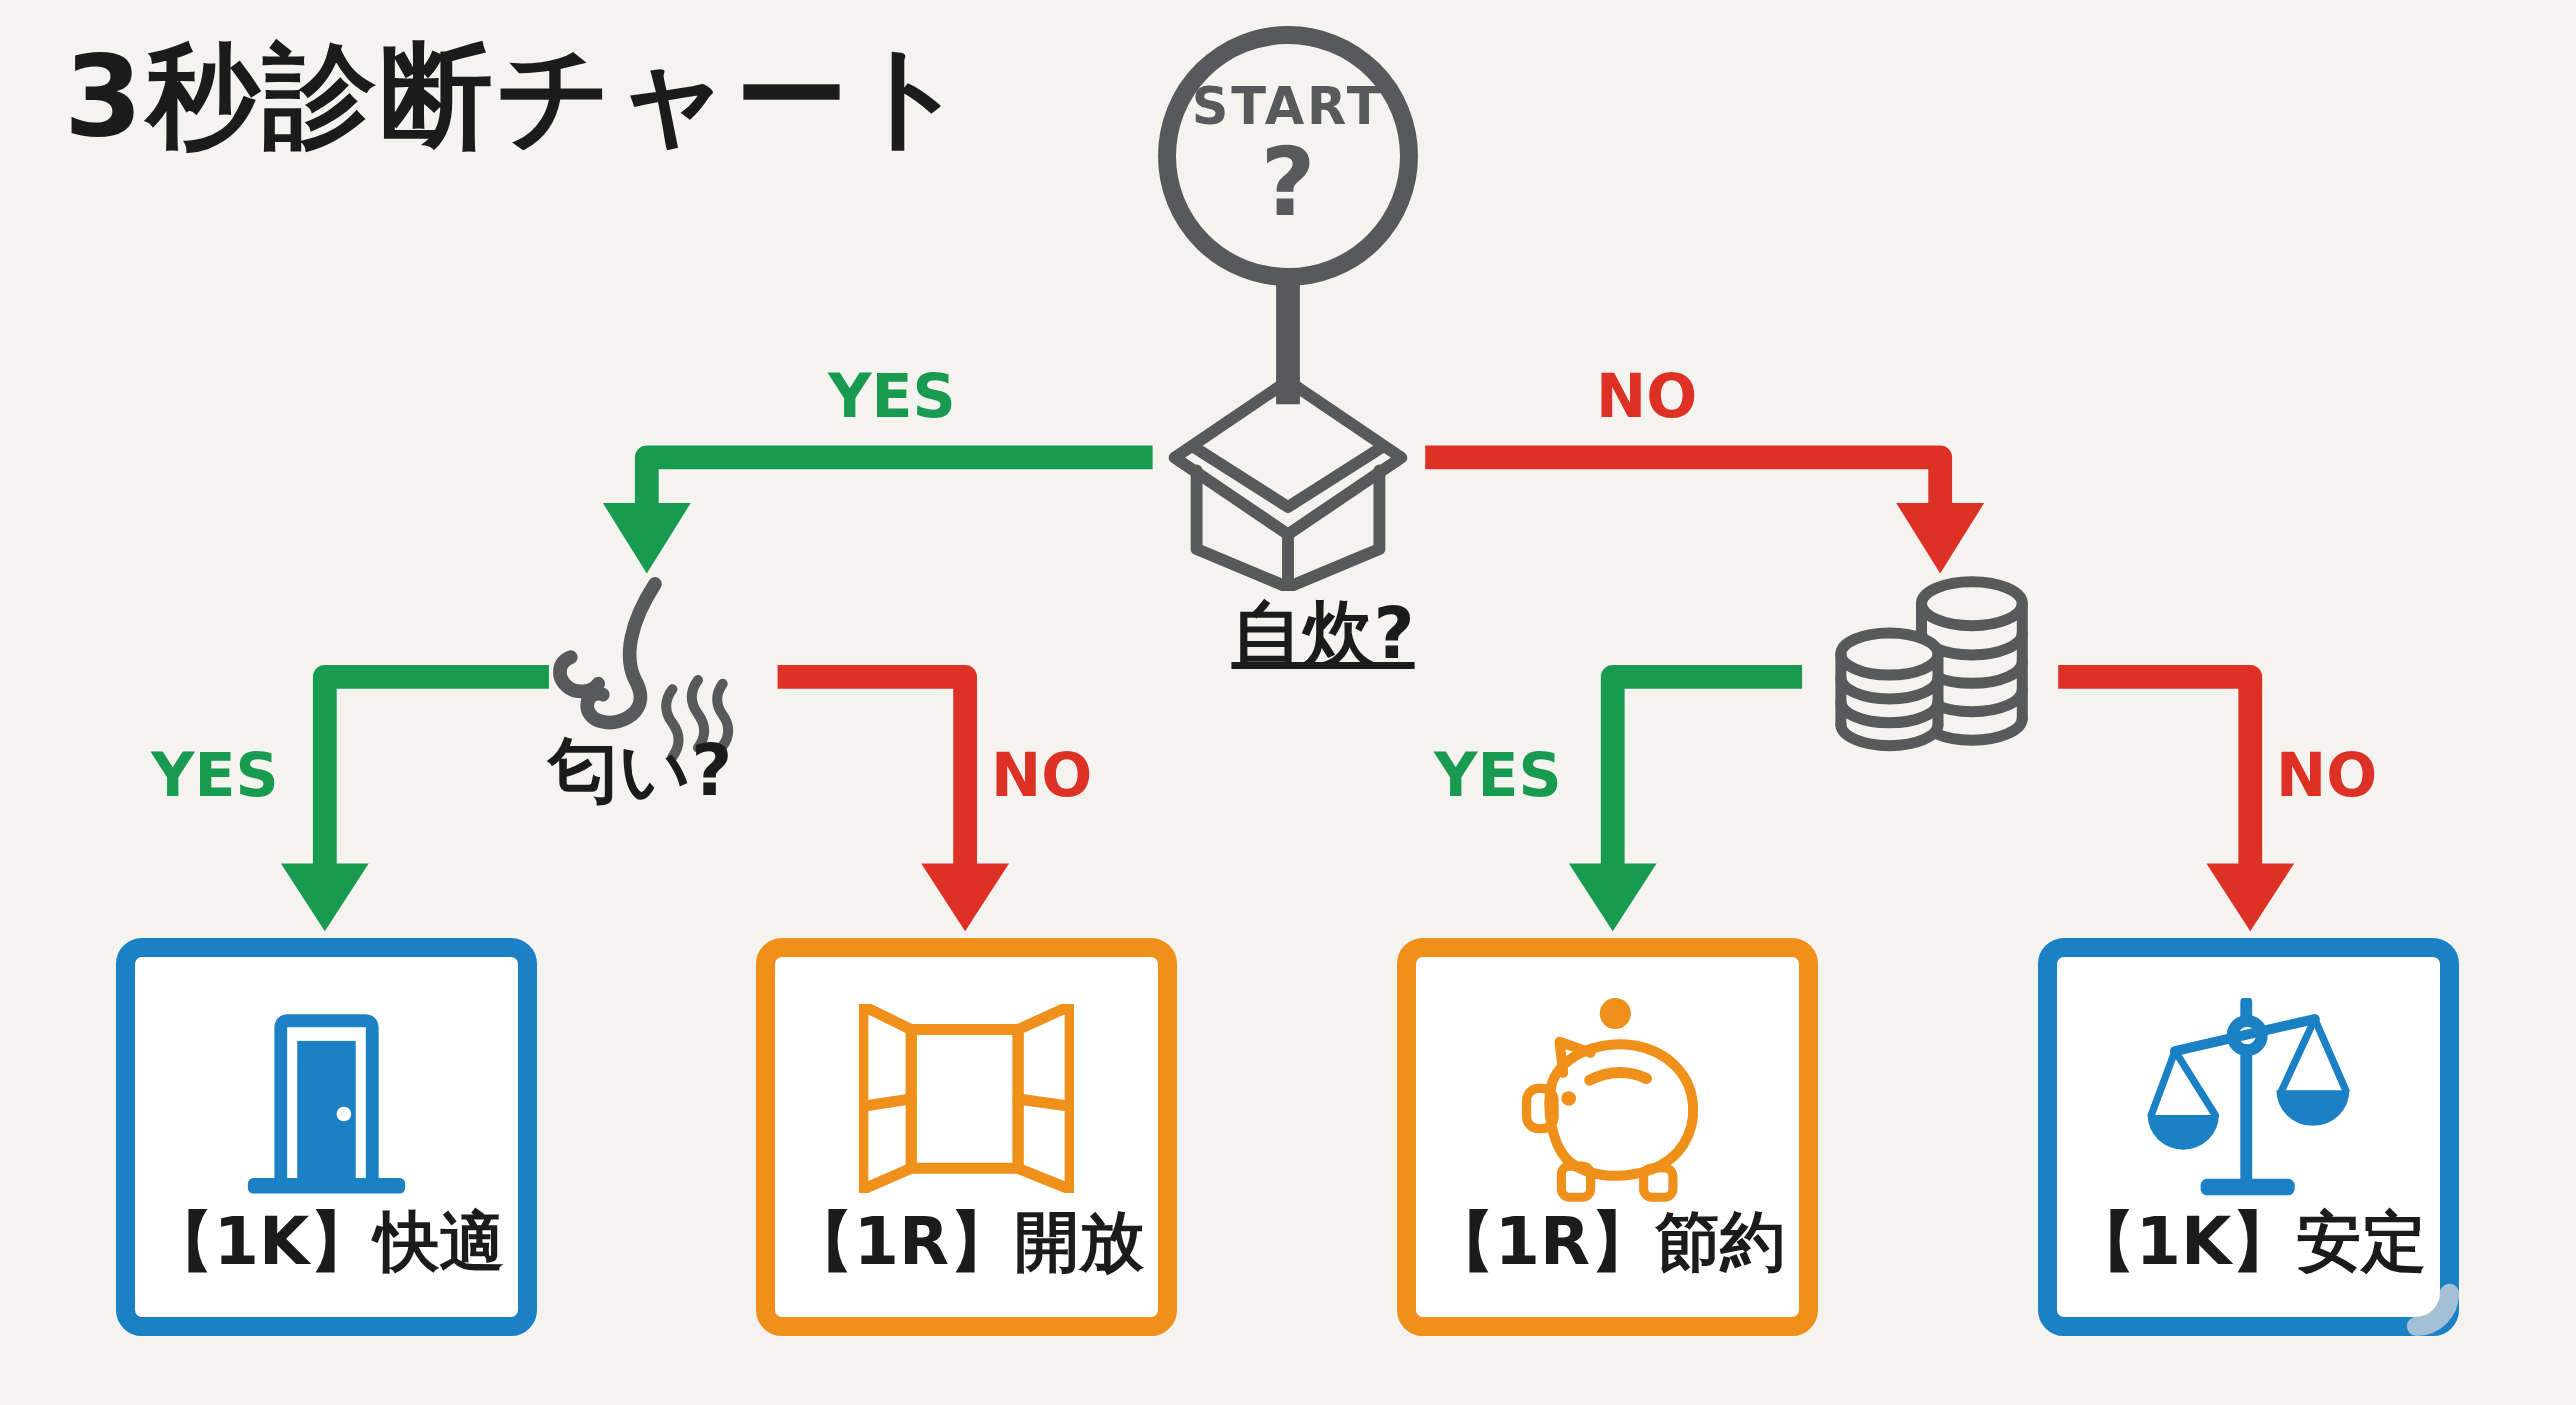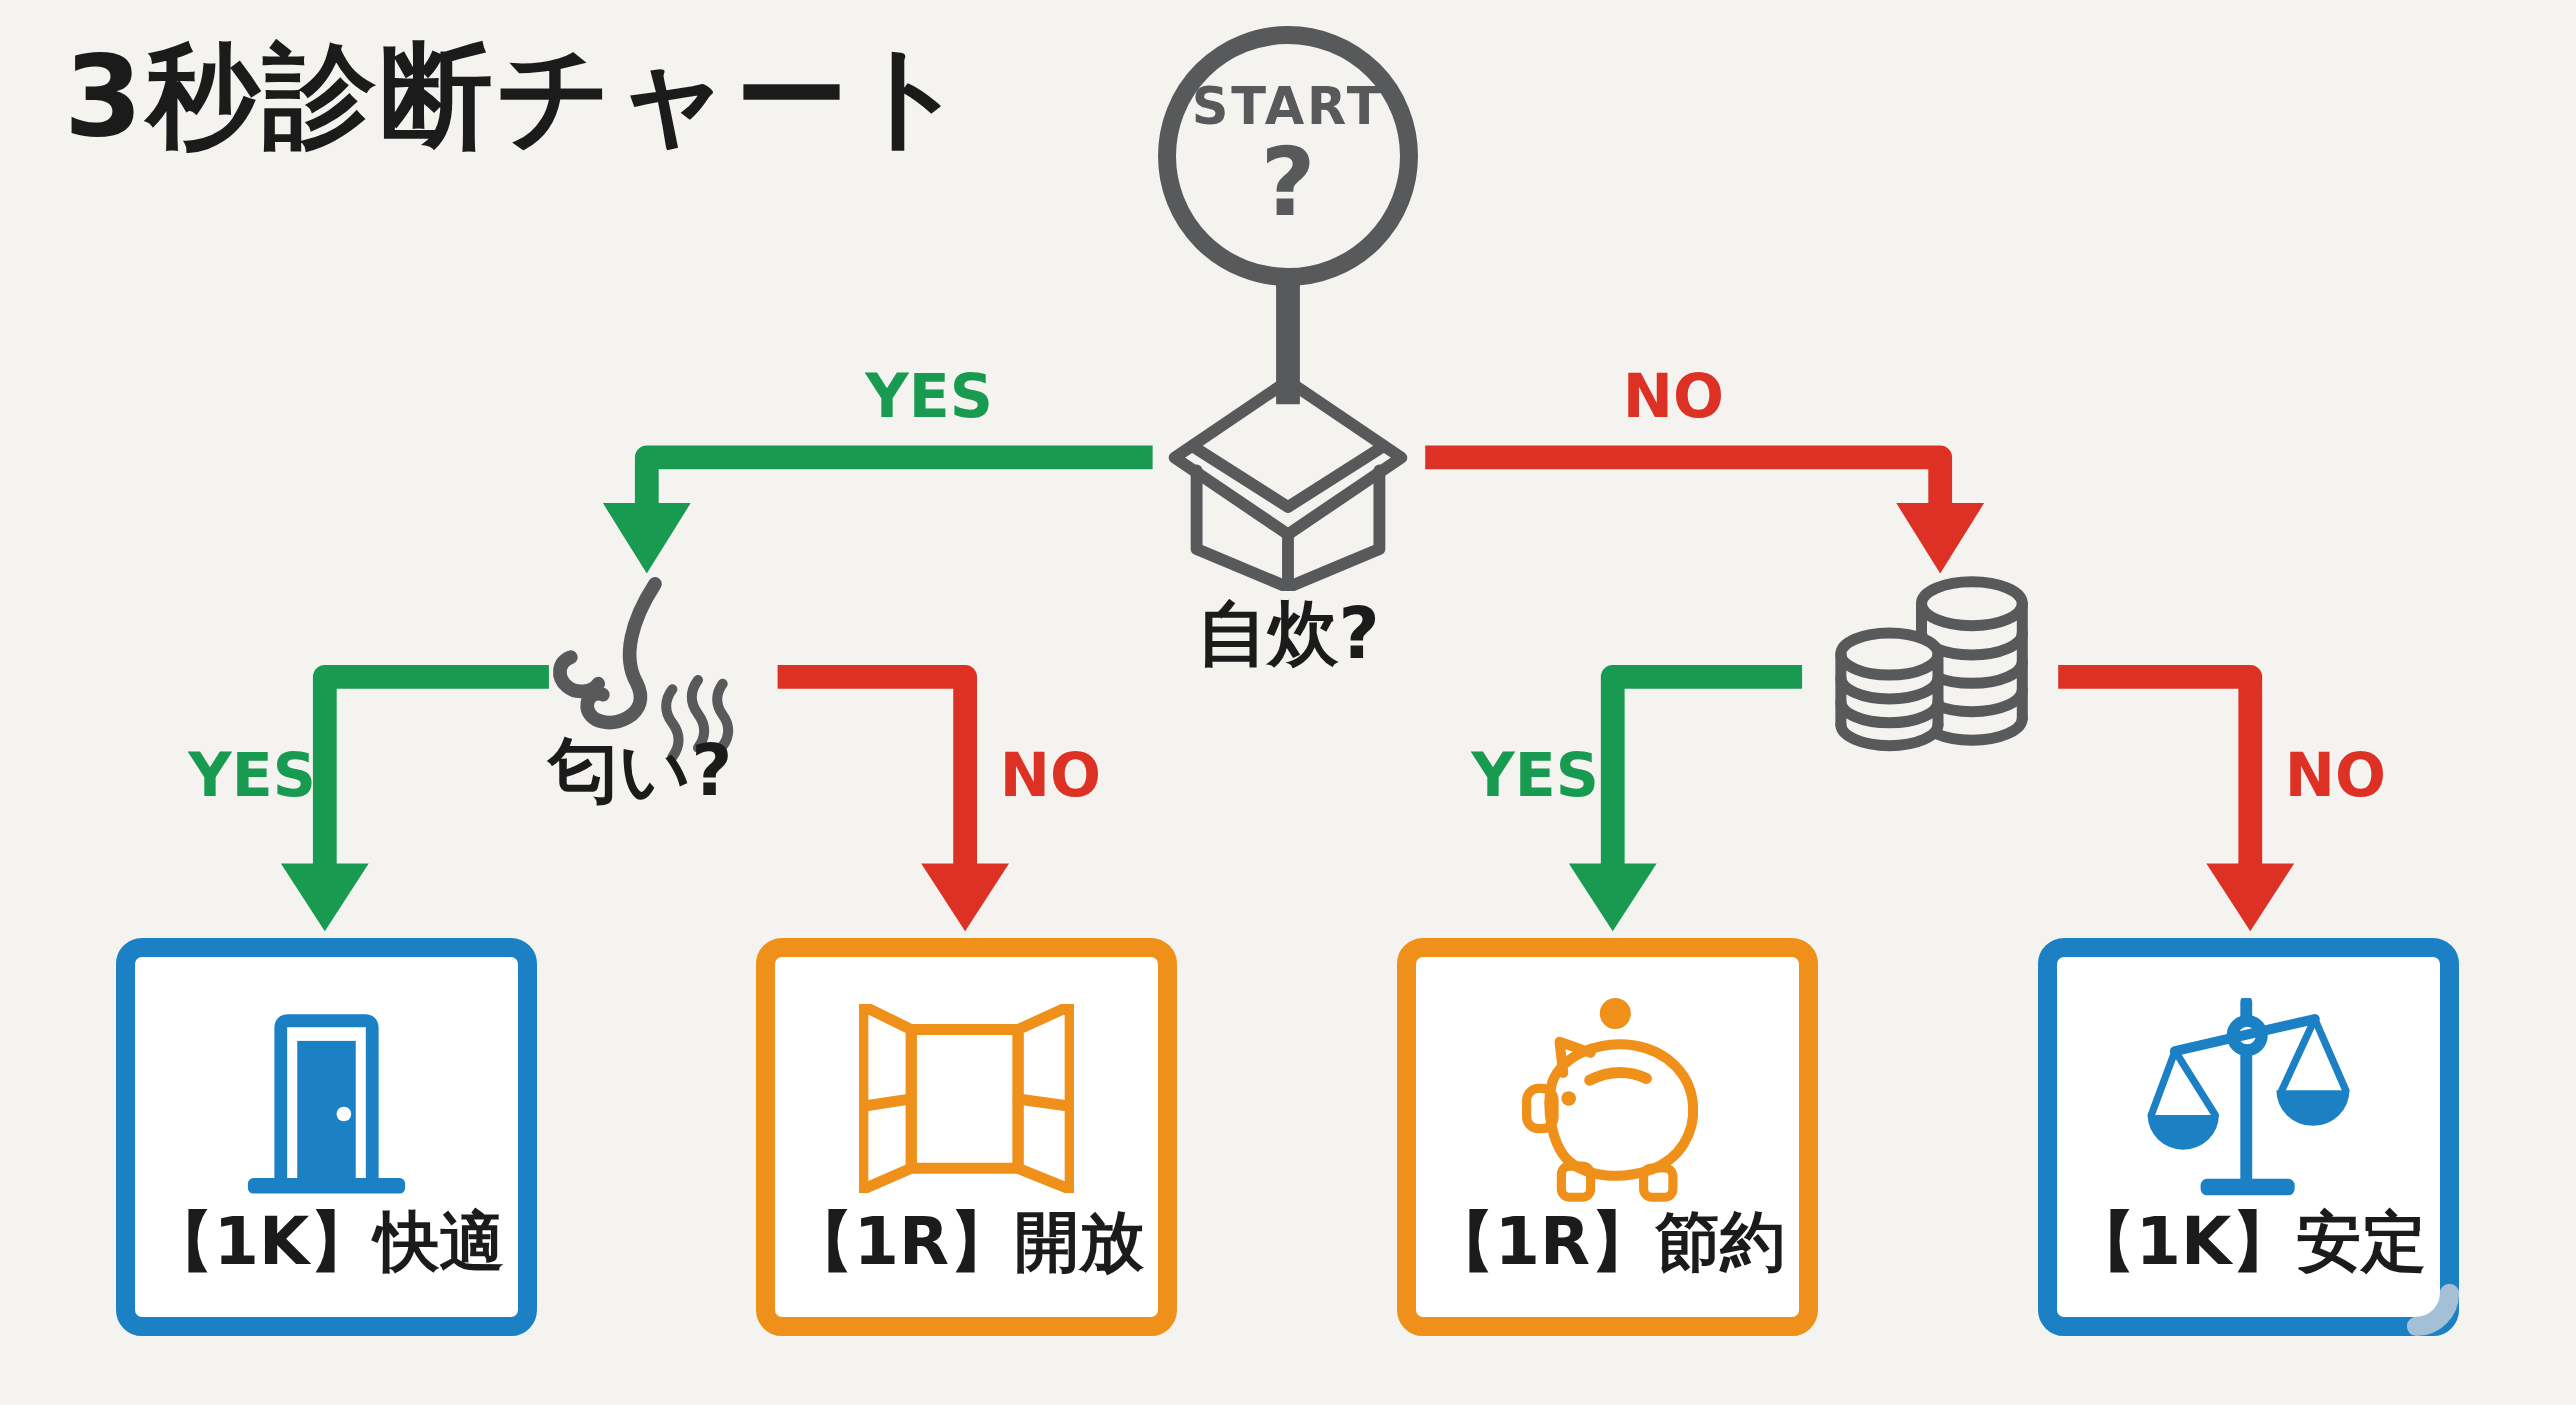--- a/index.html
+++ b/index.html
@@ -21,24 +21,24 @@
   .shaft.r{stroke:var(--red);}   .head.r{fill:var(--red);stroke:none;}
   .stem{stroke:var(--gray);stroke-width:26px;}
   .start-node{
     position:absolute;left:1158px;top:25.6px;width:260px;height:260px;box-sizing:border-box;
     border:18.3px solid var(--gray);border-radius:50%;background:transparent;
     display:flex;flex-direction:column;align-items:center;justify-content:center;color:var(--gray);
   }
   .start-word{font-size:51px;font-weight:800;letter-spacing:2.7px;line-height:1;}
   .start-q{font-size:95px;font-weight:800;line-height:1;margin-top:3.7px;}
   .q-label{position:absolute;font-size:71px;font-weight:900;color:var(--ink);text-align:center;white-space:nowrap;}
-  .q-cook {left:1128px;top:587px;width:320px;}
+  .q-cook {left:1163px;top:587px;width:320px;text-decoration:underline;}
   .q-smell{left:489px; top:724px;width:302px;}
   .q-price{left:1788px;top:768px;width:302px;}
-  .branch{position:absolute;font-size:60px;font-weight:800;line-height:1;text-align:right;white-space:nowrap;}
+  .branch{position:absolute;font-size:60px;font-weight:800;line-height:1;text-align:left;white-space:nowrap;}
   .branch.yes{color:var(--green);} .branch.no{color:var(--red);}
   .b-yes-cook {left:828px; top:366px;width:165px;}
   .b-no-cook  {left:1596px;top:366px;width:128px;}
   .b-yes-smell{left:151px; top:745px;width:165px;}
   .b-no-smell {left:991px;top:745px;width:110px;}
   .b-yes-price{left:1434px;top:745px;width:165px;}
   .b-no-price {left:2276px;top:745px;width:110px;}
   .node-icon{position:absolute;}
   .gray-stroke{stroke:var(--gray);fill:none;stroke-linecap:round;stroke-linejoin:round;}
   .result{

